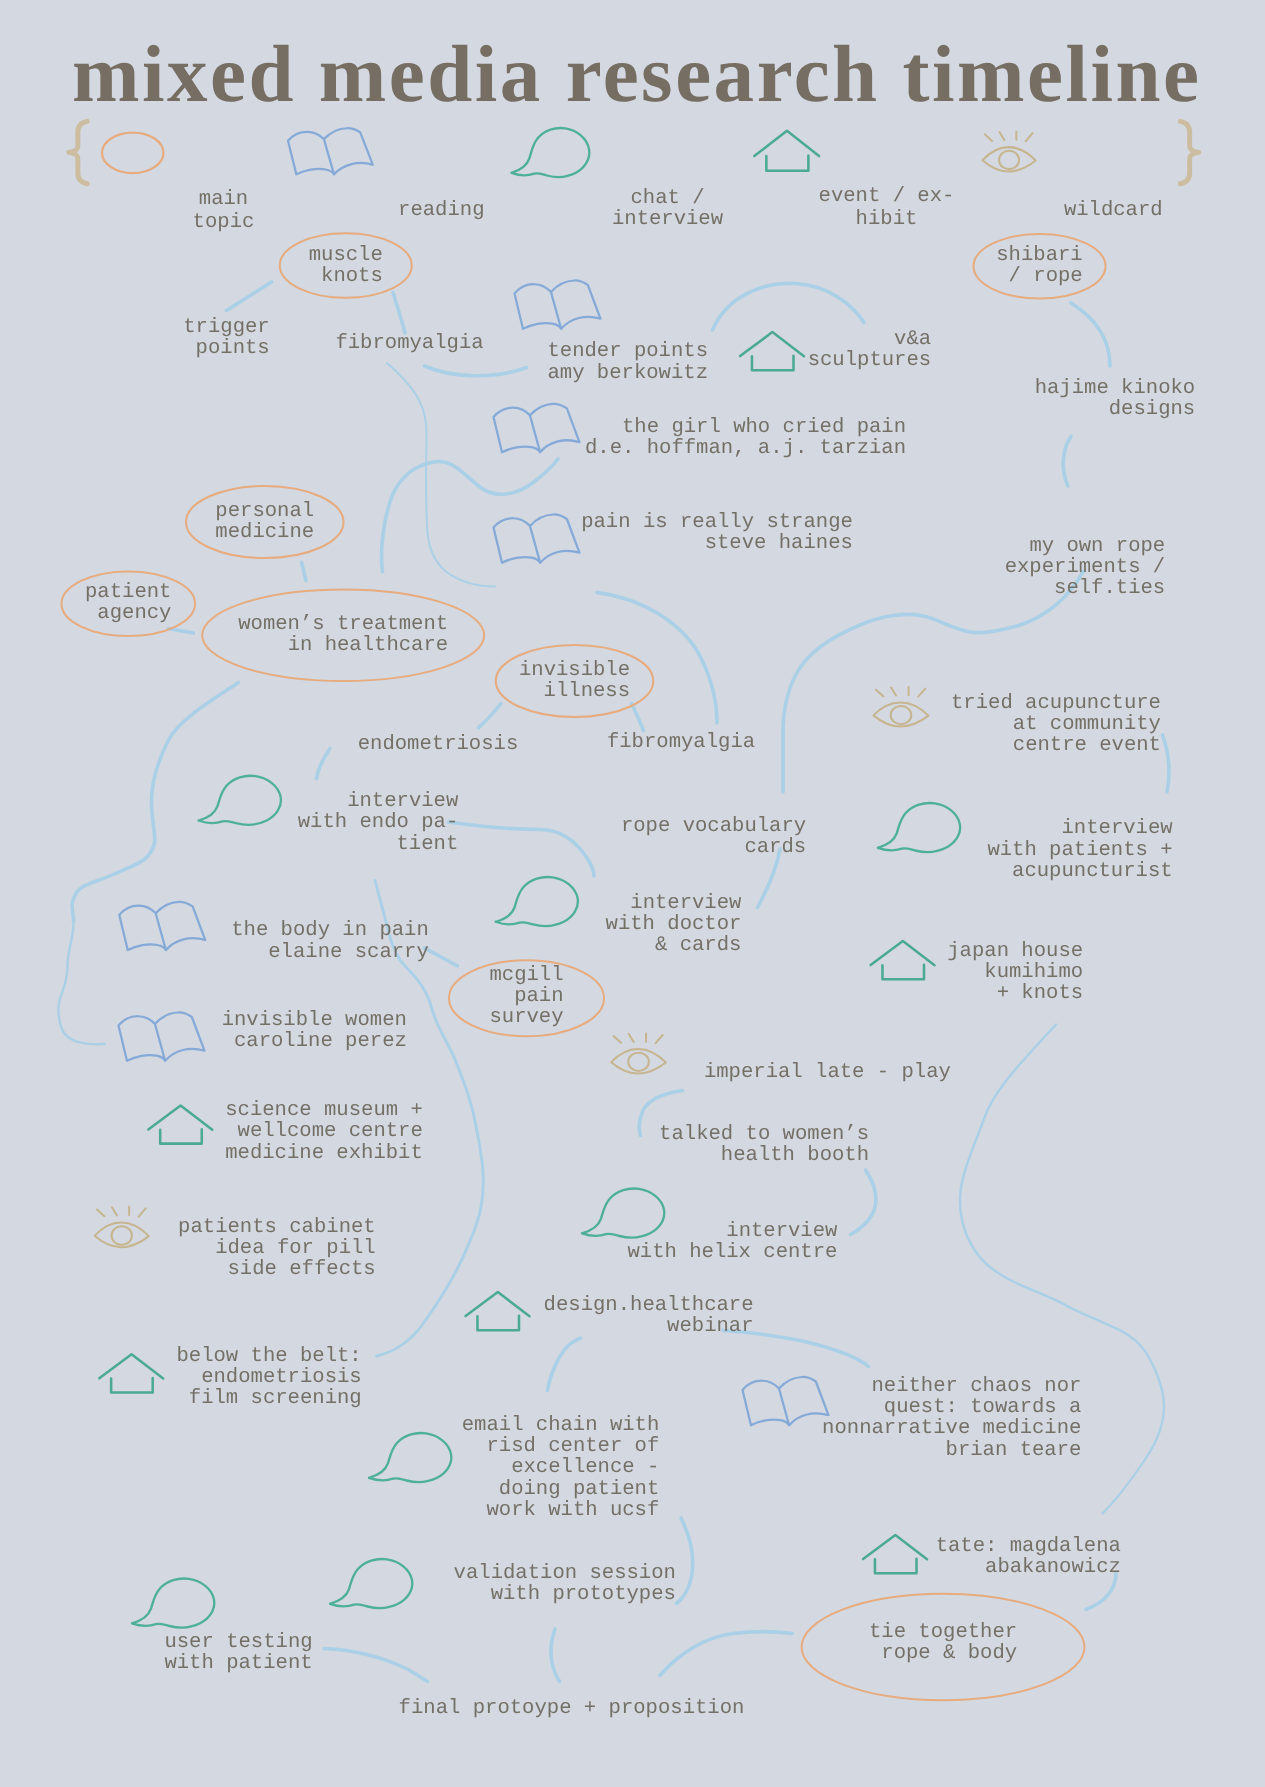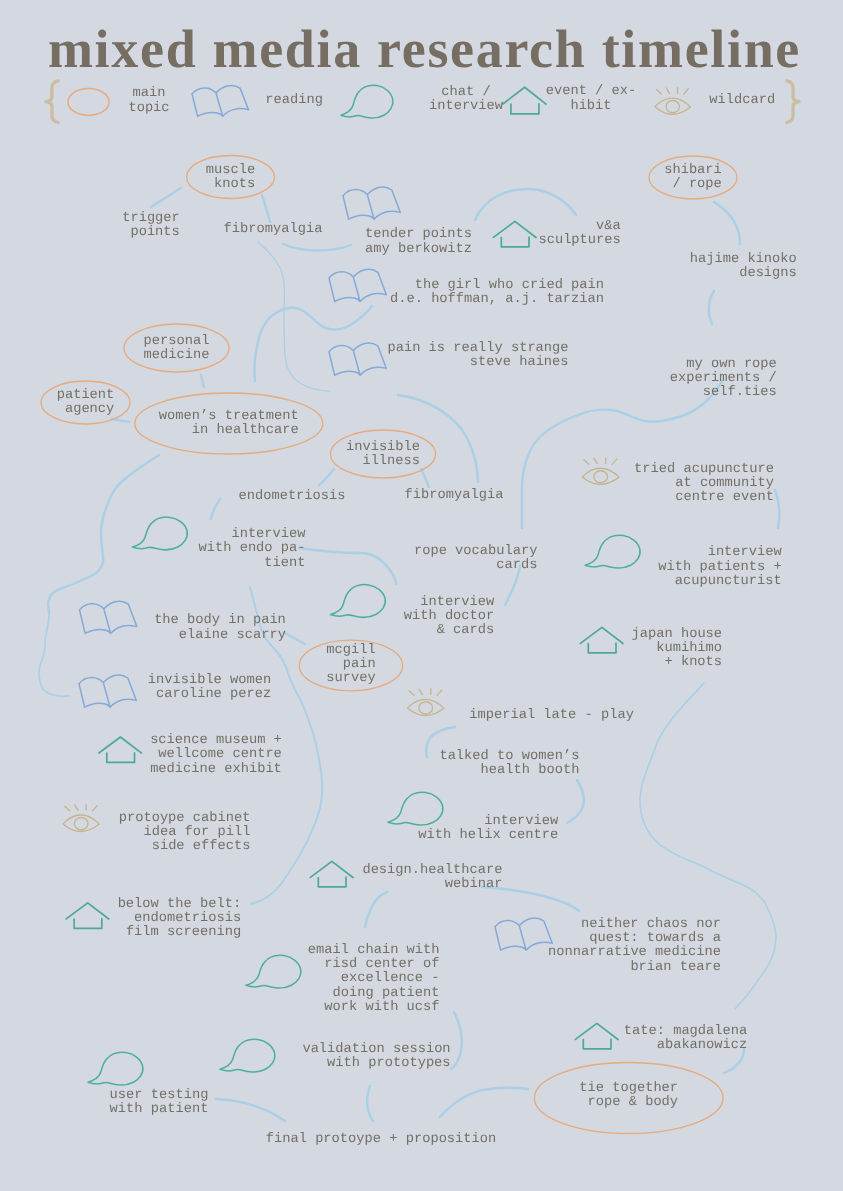--- a/index.html
+++ b/index.html
@@ -9,21 +9,21 @@
        font-family:"Liberation Mono","DejaVu Sans Mono",monospace;}
   #canvas{position:absolute;left:0;top:0;width:843px;height:1128px;}
   .title{position:absolute;left:3px;top:18px;width:843px;text-align:center;
          font-family:"Liberation Serif","DejaVu Serif",serif;font-weight:bold;
          font-size:54px;letter-spacing:1.68px;color:#776e63;white-space:nowrap;}
   svg.layer{position:absolute;left:0;top:0;width:843px;height:1191px;overflow:visible;}
   .conn{fill:none;stroke:#a9d0e6;stroke-width:2.4;stroke-linecap:round;}
   .lbl{position:absolute;color:#757066;font-size:13.72px;line-height:14.2px;
        white-space:pre;text-align:right;transform:translateX(-50%);}
   .legend-lbl{position:absolute;color:#757066;font-size:13.72px;line-height:14.2px;
-       white-space:pre;text-align:center;transform:translateX(-50%);}
+       white-space:pre;text-align:center;transform:translateX(-50%);margin-top:40px;}
 </style>
 </head>
 <body>
 
 <div id="canvas">
   <div class="title">mixed media research timeline</div>
   <svg class="layer" id="art" viewBox="0 0 843 1191">
 <ellipse cx="88.5" cy="101.9" rx="20.5" ry="13.5" fill="none" stroke="#e7ab7d" stroke-width="1.5"></ellipse>
 <path d="M192.00,93.80 C195.35,89.89 200.09,87.79 205.02,87.89 C209.16,87.98 212.90,89.70 215.96,92.75 C219.41,89.13 225.13,85.69 231.24,85.50 C234.99,85.40 237.95,86.84 240.22,88.36 M192.00,93.80 L197.57,116.24 C203.24,113.37 211.13,111.85 217.05,112.99 C219.61,113.47 221.58,114.52 222.67,116.24 C225.33,113.18 229.86,110.51 234.30,109.36 C238.74,108.22 244.65,108.70 248.50,109.75 L240.22,88.36 M215.96,92.75 L222.67,116.24" fill="none" stroke="#85aad8" stroke-width="1.5" stroke-linecap="round" stroke-linejoin="round"></path>
 <path d="M341.00,115.20 C345.73,113.80 351.02,111.40 352.91,105.60 C354.24,101.60 354.80,96.60 358.59,92.00 C363.12,86.60 370.31,84.60 376.93,85.60 C384.49,86.80 391.49,92.20 392.72,99.60 C393.76,106.00 389.79,112.00 383.92,115.20 C378.25,118.20 370.69,118.60 364.64,117.00 C361.42,116.20 358.40,115.00 356.13,115.80 C352.72,117.00 347.24,117.60 341.00,115.20" fill="none" stroke="#4fb099" stroke-width="1.55" stroke-linecap="round" stroke-linejoin="round"></path>
@@ -136,21 +136,21 @@
         <path d="M220.00,1069.20 C225.00,1067.80 230.60,1065.40 232.60,1059.60 C234.00,1055.60 234.60,1050.60 238.60,1046.00 C243.40,1040.60 251.00,1038.60 258.00,1039.60 C266.00,1040.80 273.40,1046.20 274.70,1053.60 C275.80,1060.00 271.60,1066.00 265.40,1069.20 C259.40,1072.20 251.40,1072.60 245.00,1071.00 C241.60,1070.20 238.40,1069.00 236.00,1069.80 C232.40,1071.00 226.60,1071.60 220.00,1069.20" fill="none" stroke="#4fb099" stroke-width="1.55" stroke-linecap="round" stroke-linejoin="round"></path>
       </g>
 <g>
         <path d="M88.00,1082.20 C93.00,1080.80 98.60,1078.40 100.60,1072.60 C102.00,1068.60 102.60,1063.60 106.60,1059.00 C111.40,1053.60 119.00,1051.60 126.00,1052.60 C134.00,1053.80 141.40,1059.20 142.70,1066.60 C143.80,1073.00 139.60,1079.00 133.40,1082.20 C127.40,1085.20 119.40,1085.60 113.00,1084.00 C109.60,1083.20 106.40,1082.00 104.00,1082.80 C100.40,1084.00 94.60,1084.60 88.00,1082.20" fill="none" stroke="#4fb099" stroke-width="1.55" stroke-linecap="round" stroke-linejoin="round"></path>
       </g>
   </svg>
   <div id="labels">
 <div class="legend-lbl" style="left:149.0px;top:87.3px;"><span>main
 topic</span></div>
 <div class="legend-lbl" style="left:294.2px;top:94.3px;text-align:center;"><span>reading</span></div>
-<div class="legend-lbl" style="left:466px;top:85.8px;text-align:center;"><span>chat /
+<div class="legend-lbl" style="left:445.0px;top:85.8px;text-align:center;"><span>chat /
 interview</span></div>
 <div class="legend-lbl" style="left:591.0px;top:85.3px;"><span>event / ex-
 hibit</span></div>
 <div class="legend-lbl" style="left:742.2px;top:94.3px;"><span>wildcard</span></div>
 <div class="lbl" style="left:230.5px;top:163.5px;"><span>muscle
 knots</span></div>
 <div class="lbl" style="left:693.0px;top:163.5px;"><span>shibari
 / rope</span></div>
 <div class="lbl" style="left:176.5px;top:334.5px;"><span>personal
 medicine</span></div>
@@ -203,21 +203,21 @@
 kumihimo
 + knots</span></div>
 <div class="lbl" style="left:209.5px;top:673.7px;"><span>invisible women
 caroline perez</span></div>
 <div class="lbl" style="left:551.6px;top:708.5px;"><span>imperial late - play</span></div>
 <div class="lbl" style="left:216.0px;top:734.2px;"><span>science museum +
 wellcome centre
 medicine exhibit</span></div>
 <div class="lbl" style="left:509.4px;top:749.7px;"><span>talked to women’s
 health booth</span></div>
-<div class="lbl" style="left:184.6px;top:812.0px;"><span>protoype cabinet
+<div class="lbl" style="left:184.6px;top:812.0px;"><span>patients cabinet
 idea for pill
 side effects</span></div>
 <div class="lbl" style="left:488.3px;top:815.2px;"><span>interview
 with helix centre</span></div>
 <div class="lbl" style="left:432.4px;top:864.2px;"><span>design.healthcare
 webinar</span></div>
 <div class="lbl" style="left:179.4px;top:897.5px;"><span>below the belt:
 endometriosis
 film screening</span></div>
 <div class="lbl" style="left:634.5px;top:918.0px;"><span>neither chaos nor

